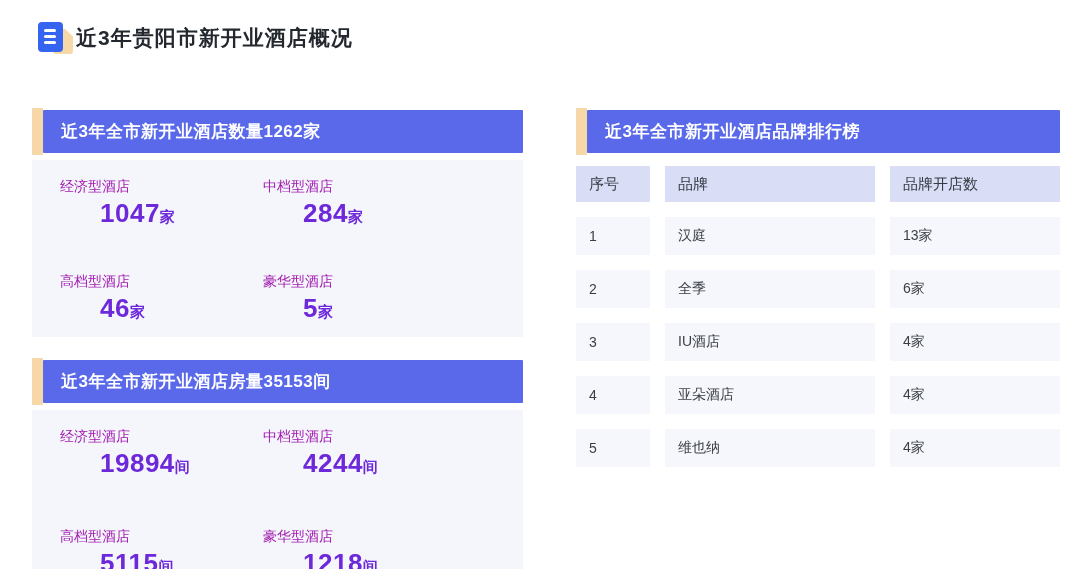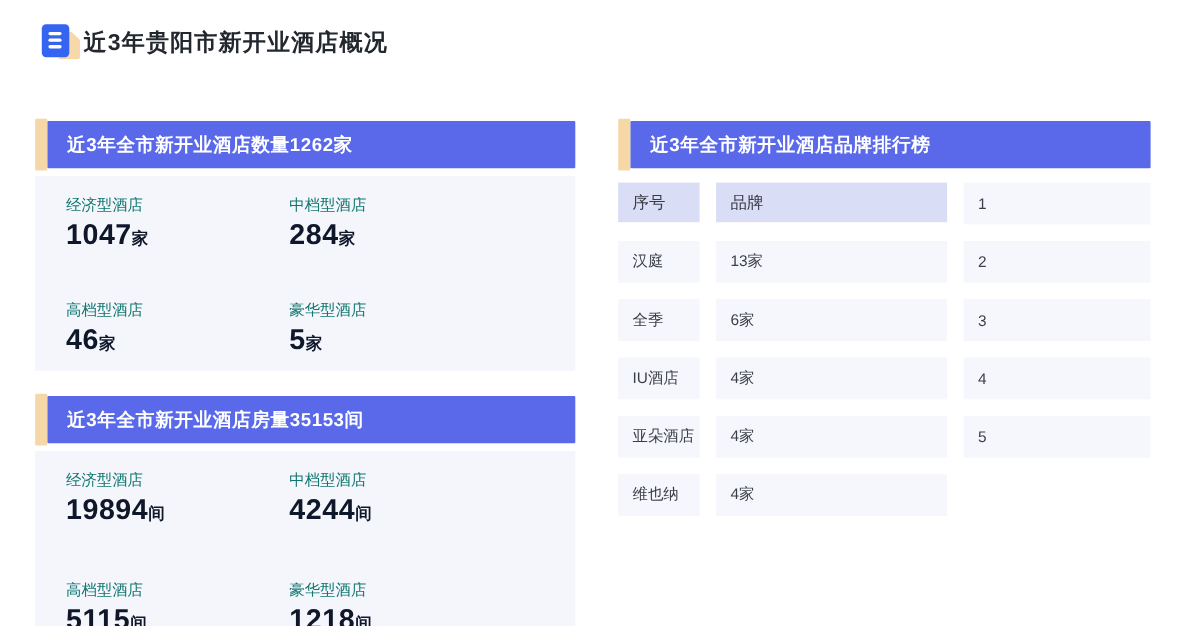--- a/index.html
+++ b/index.html
@@ -26,27 +26,27 @@
   .card-header-title { color:#ffffff; font-size:17px; font-weight:bold; letter-spacing:0.5px; }
 
   
   .card-left { left:32px; width:491px; }
   .card-count { top:78px; }
   .card-rooms { top:328px; }
   .card-body { margin-top:7px; background:#F4F6FC; padding:16px 20px 0 28px;
                display:grid; grid-template-columns:203px auto; row-gap:28px; }
   .card-count .card-body { height:177px; }
   .card-rooms .card-body { height:188px; }
-  .stat-label { font-size:14px; color:#0f766e; line-height:20px; }
-  .stat-value { margin-top:2px; color:#0f172a; line-height:30px; }
+  .stat-label { font-size:14px; color:#a21caf; line-height:20px; }
+  .stat-value { margin-top:2px; color:#6d28d9; line-height:30px;margin-left:40px; }
   .stat-number { font-size:26px; font-weight:bold; letter-spacing:0.5px; }
   .stat-unit { font-size:15px; font-weight:bold; }
 
   
-  .card-ranking { left:562px; top:78px; width:484px; }
+  .card-ranking { left:576px; top:78px; width:484px; }
   .ranking-table { margin-top:13px; display:grid; grid-template-columns:74px 210px 1fr;
                    column-gap:3px; row-gap:2px; background:#ffffff;gap:15px; }
   .th { height:36px; background:#D9DDF6; display:flex; align-items:center; padding-left:13px;
         font-size:15px; color:#373C44; }
   .td { height:38px; background:#F6F7FC; display:flex; align-items:center; padding-left:13px;
         font-size:14px; color:#3A3F46; }
 </style>
 </head>
 <body>
 
@@ -108,20 +108,21 @@
     </div>
   </div>
 
   <div class="card card-ranking">
     <div class="card-header">
       <span class="card-header-title">近3年全市新开业酒店品牌排行榜</span>
     </div>
     <div class="ranking-table">
       <div class="th">序号</div>
       <div class="th">品牌</div>
+      <div class="th">品牌开店数</div>
 
       <div class="td">1</div>
       <div class="td">汉庭</div>
       <div class="td">13家</div>
 
       <div class="td">2</div>
       <div class="td">全季</div>
       <div class="td">6家</div>
 
       <div class="td">3</div>

